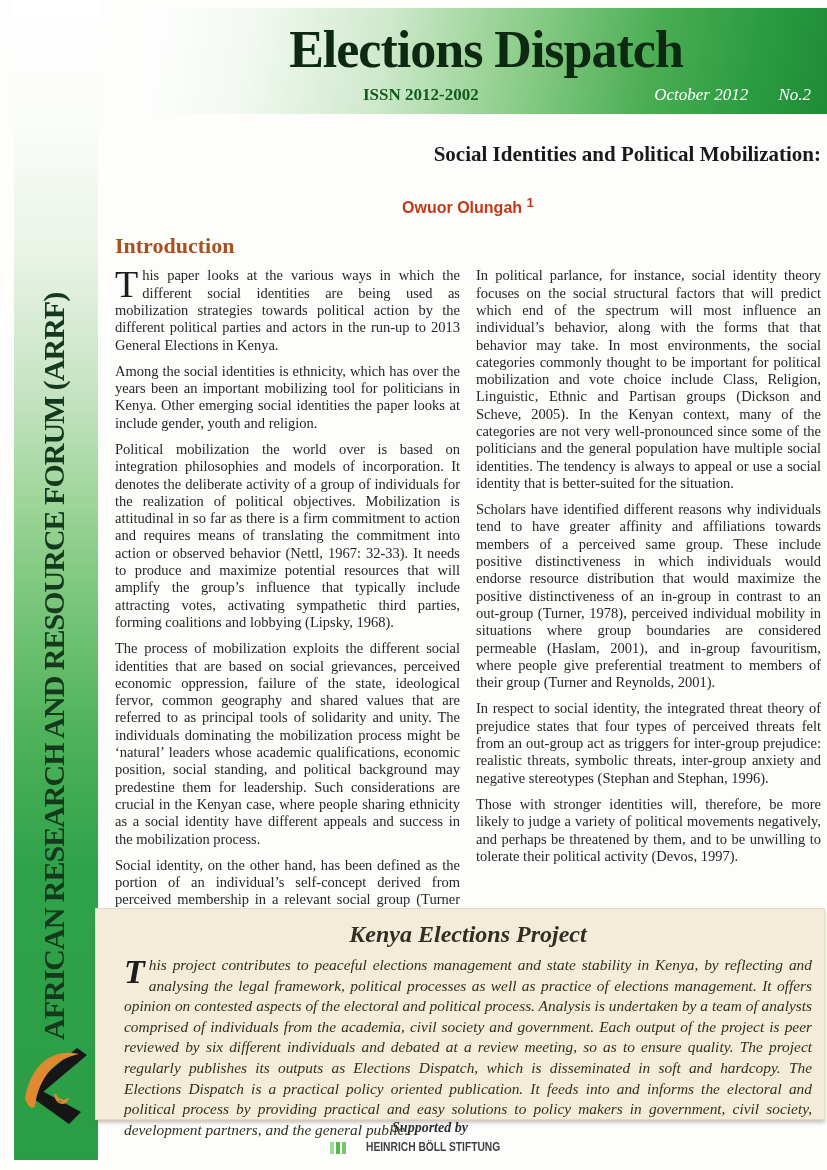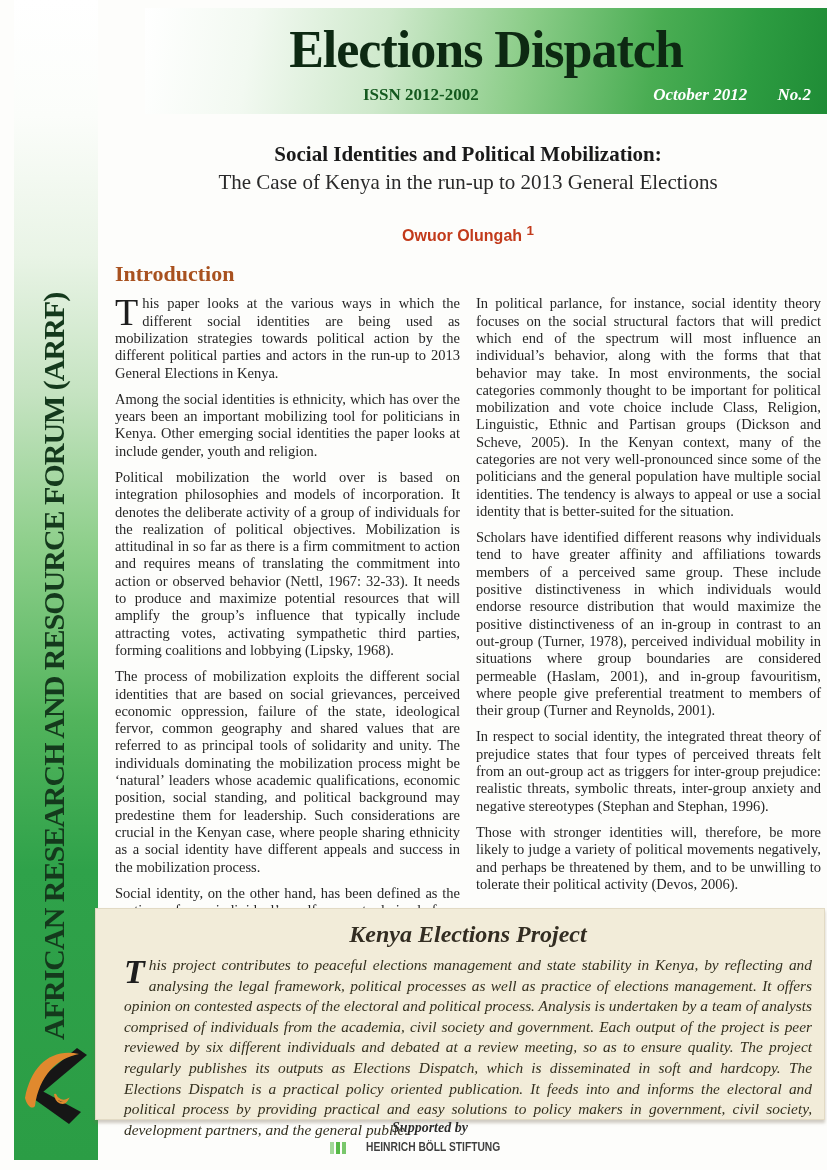--- a/index.html
+++ b/index.html
@@ -49,28 +49,28 @@
     text-align:center;margin-top:12px;
     font-family:"Liberation Serif",serif;font-weight:bold;
     font-size:52px;letter-spacing:-1px;color:var(--masthead-text,#0d2912);
   }
   .issn{
     position:absolute;left:218px;bottom:9px;
     font-weight:bold;font-size:17px;color:var(--issn-text,#14591f);
   }
   .issue-line{
     position:absolute;right:16px;bottom:9px;
-    font-style:italic;font-weight:bold;font-size:17px;color:#ffffff;
+    font-style:italic;font-weight:normal;font-size:17px;color:#ffffff;
   }
   .issue-line .no{margin-left:26px;}
 
   
   .content{position:absolute;left:115px;top:142px;width:706px;}
   .article-title{
-    text-align:center;font-weight:bold;font-size:21px;color:#1a1a1a;
+    text-align:right;font-weight:bold;font-size:21px;color:#1a1a1a;
   }
   .article-subtitle{
     text-align:center;font-size:21px;font-weight:normal;color:#2a2a2a;
     margin-top:3px;
   }
   .author{
     text-align:center;margin-top:28px;
     font-family:"Liberation Sans",sans-serif;font-weight:bold;font-size:16px;
     color:var(--author-accent,#c23a1b);
   }
@@ -143,41 +143,40 @@
     <h1>Elections Dispatch</h1>
     <div class="issn">ISSN 2012-2002</div>
     <div class="issue-line">
       <span>October 2012</span>
       <span class="no">No.2</span>
     </div>
   </div>
 
   <div class="content">
     <div class="article-title">Social Identities and Political Mobilization:</div>
-    <div class="article-subtitle">The Case of Kenya in the run-up to 2013 General Elections</div>
     <div class="author">
       <span>Owuor Olungah</span>
       <sup>1</sup>
     </div>
 
     <div class="intro-heading">Introduction</div>
 
     <div class="columns">
       <div class="col">
         <p><span class="dropcap">T</span>his paper looks at the various ways in which the different social identities are being used as mobilization strategies towards political action by the different political parties and actors in the run-up to 2013 General Elections in Kenya.</p>
         <p>Among the social identities is ethnicity, which has over the years been an important mobilizing tool for politicians in Kenya. Other emerging social identities the paper looks at include gender, youth and religion.</p>
         <p>Political mobilization the world over is based on integration philosophies and models of incorporation. It denotes the deliberate activity of a group of individuals for the realization of political objectives. Mobilization is attitudinal in so far as there is a firm commitment to action and requires means of translating the commitment into action or observed behavior (Nettl, 1967: 32-33). It needs to produce and maximize potential resources that will amplify the group’s influence that typically include attracting votes, activating sympathetic third parties, forming coalitions and lobbying (Lipsky, 1968).</p>
         <p>The process of mobilization exploits the different social identities that are based on social grievances, perceived economic oppression, failure of the state, ideological fervor, common geography and shared values that are referred to as principal tools of solidarity and unity. The individuals dominating the mobilization process might be ‘natural’ leaders whose academic qualifications, economic position, social standing, and political background may predestine them for leadership. Such considerations are crucial in the Kenyan case, where people sharing ethnicity as a social identity have different appeals and success in the mobilization process.</p>
         <p>Social identity, on the other hand, has been defined as the portion of an individual’s self-concept derived from perceived membership in a relevant social group (Turner and Oakes 1986; Hogg and Graham 2002).</p>
       </div>
       <div class="col">
         <p>In political parlance, for instance, social identity theory focuses on the social structural factors that will predict which end of the spectrum will most influence an individual’s behavior, along with the forms that that behavior may take. In most environments, the social categories commonly thought to be important for political mobilization and vote choice include Class, Religion, Linguistic, Ethnic and Partisan groups (Dickson and Scheve, 2005). In the Kenyan context, many of the categories are not very well-pronounced since some of the politicians and the general population have multiple social identities. The tendency is always to appeal or use a social identity that is better-suited for the situation.</p>
         <p>Scholars have identified different reasons why individuals tend to have greater affinity and affiliations towards members of a perceived same group. These include positive distinctiveness in which individuals would endorse resource distribution that would maximize the positive distinctiveness of an in-group in contrast to an out-group (Turner, 1978), perceived individual mobility in situations where group boundaries are considered permeable (Haslam, 2001), and in-group favouritism, where people give preferential treatment to members of their group (Turner and Reynolds, 2001).</p>
         <p>In respect to social identity, the integrated threat theory of prejudice states that four types of perceived threats felt from an out-group act as triggers for inter-group prejudice: realistic threats, symbolic threats, inter-group anxiety and negative stereotypes (Stephan and Stephan, 1996).</p>
-        <p>Those with stronger identities will, therefore, be more likely to judge a variety of political movements negatively, and perhaps be threatened by them, and to be unwilling to tolerate their political activity (Devos, 2006).</p>
+        <p>Those with stronger identities will, therefore, be more likely to judge a variety of political movements negatively, and perhaps be threatened by them, and to be unwilling to tolerate their political activity (Devos, 1997).</p>
       </div>
     </div>
 
     <div class="footnote">
       <sup>1</sup><span>Owuor Olungah is a Senior Research Fellow at the Institute of Anthropology, Gender and African Studies, University of Nairobi. He is a trained Anthropologist with interest in Gender, Democracy, Reproductive Health and Development.</span>
     </div>
   </div>
 
   <div class="project-box">
     <div class="project-title">Kenya Elections Project</div>

